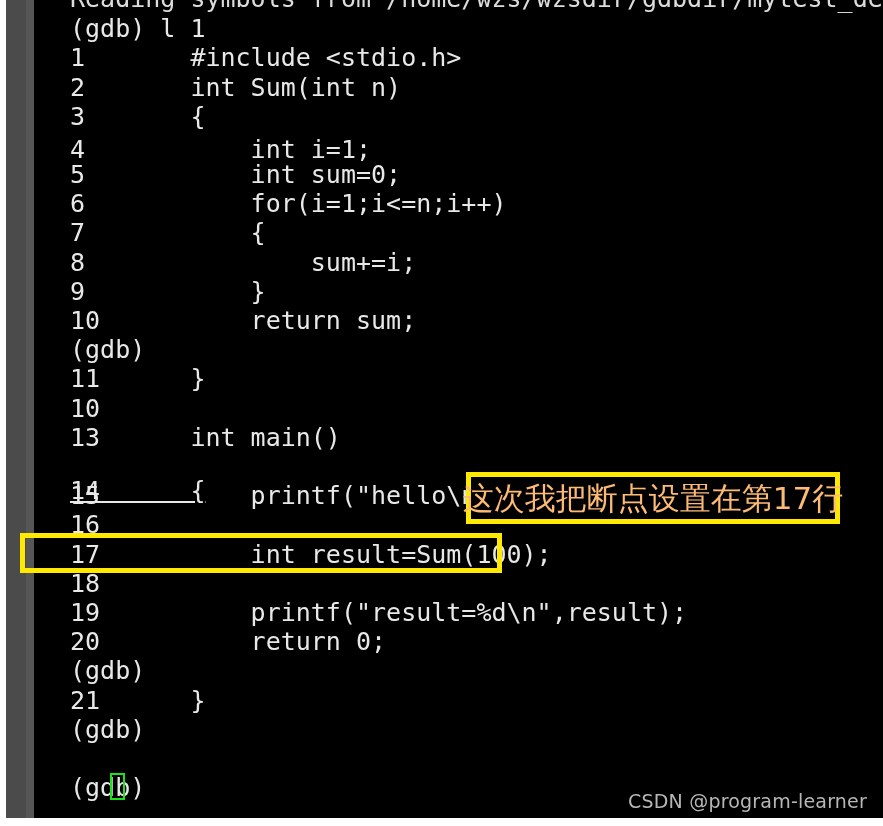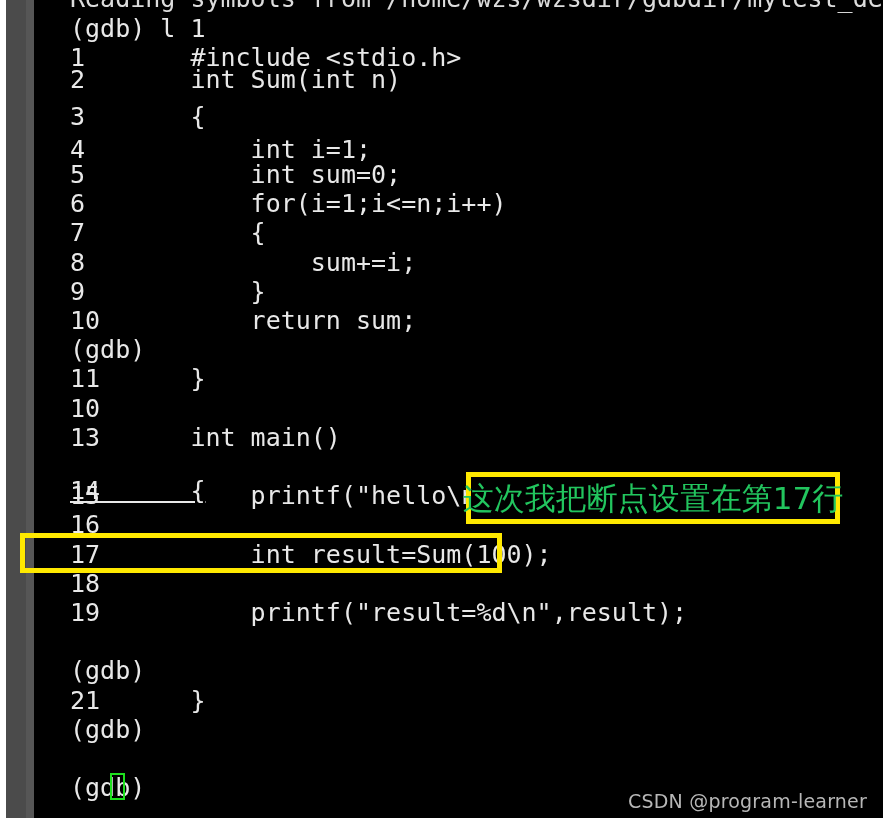--- a/index.html
+++ b/index.html
@@ -74,21 +74,21 @@
     height: 52px;
     box-sizing: border-box;
     border: 5px solid #ffe900;
     background: #000000;
     display: flex;
     align-items: center;
     justify-content: center;
     z-index: 30;
   }
   #annotation-text {
-    color: #22c55e;
+    color: #fdba74;
     font-family: "DejaVu Sans", "Liberation Sans", sans-serif;
     font-size: 31px;
     line-height: 1;
     white-space: nowrap;
     letter-spacing: 0px;
   }
   
   #highlight-line17 {
     position: absolute;
     left: 20px;
@@ -134,39 +134,40 @@
   <div id="left-white"></div>
   <div id="left-gutter">
     <div id="gutter-thumb"></div>
   </div>
 
   <div id="terminal">
     <div class="line" id="line-top">Reading symbols from /home/wzs/wzsdir/gdbdir/mytest_debug/tes</div>
 
   <div class="line" style="top: 14px;">(gdb) l 1</div>
       <div class="line" style="top: 43.2px;">1       #include &lt;stdio.h&gt;</div>
-      <div class="line" style="top: 65px; text-align: right;">2       int Sum(int n)</div>
+      <div class="line" style="top: 73px; text-align: right;">2       int Sum(int n)</div>
       <div class="line" style="top: 101.6px;">3       {</div>
       <div class="line" style="top: 135px;">4           int i=1;</div>
       <div class="line" style="top: 160px;">5           int sum=0;</div>
       <div class="line" style="top: 189.2px;">6           for(i=1;i&lt;=n;i++)</div>
       <div class="line" style="top: 218.4px;">7           {</div>
       <div class="line" style="top: 247.6px;">8               sum+=i;</div>
       <div class="line" style="top: 276.8px;">9           }</div>
       <div class="line" style="top: 306px;">10          return sum;</div>
       <div class="line" style="top: 335.2px;">(gdb)</div>
       <div class="line" style="top: 364.4px;">11      }</div>
       <div class="line" style="top: 393.6px;">10</div>
       <div class="line" style="top: 422.8px;">13      int main()</div>
       <div class="line" style="top: 476px; text-decoration: underline;">14      {</div>
       <div class="line" style="top: 481.2px;">15          printf("hello\n");</div>
       <div class="line" style="top: 510.4px;">16</div>
       <div class="line" style="top: 539.6px;">17          int result=Sum(100);</div>
       <div class="line" style="top: 568.8px;">18</div>
       <div class="line" style="top: 598px;">19          printf("result=%d\n",result);</div>
+      <div class="line" style="top: 627.2px;">20          return 0;</div>
       <div class="line" style="top: 656.4px;">(gdb)</div>
       <div class="line" style="top: 685.6px;">21      }</div>
       <div class="line" style="top: 714.8px;">(gdb)</div>
       <div class="line" style="top: 773.2px;">(gdb) </div>
     </div>
 
   <div id="highlight-line17"></div>
 
   <div id="annotation-box">
     <span id="annotation-text">这次我把断点设置在第17行</span>

